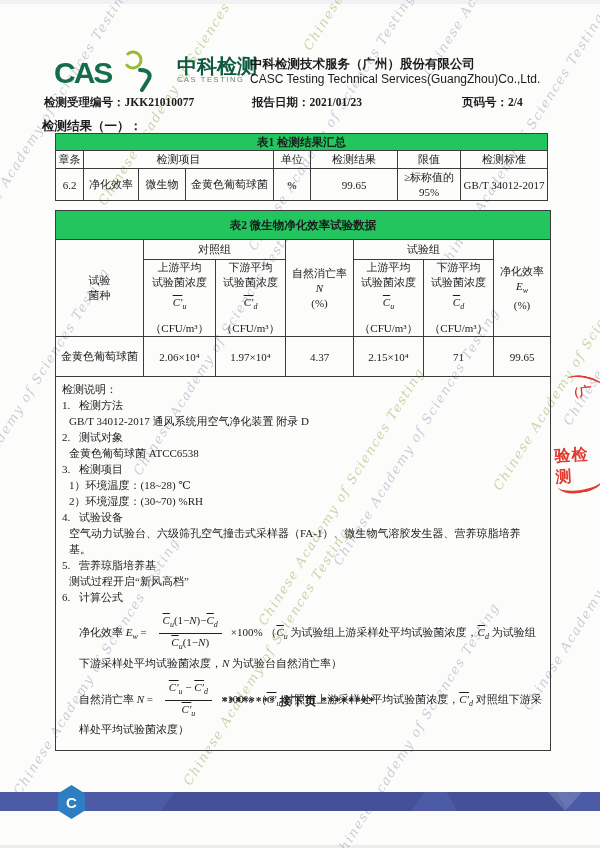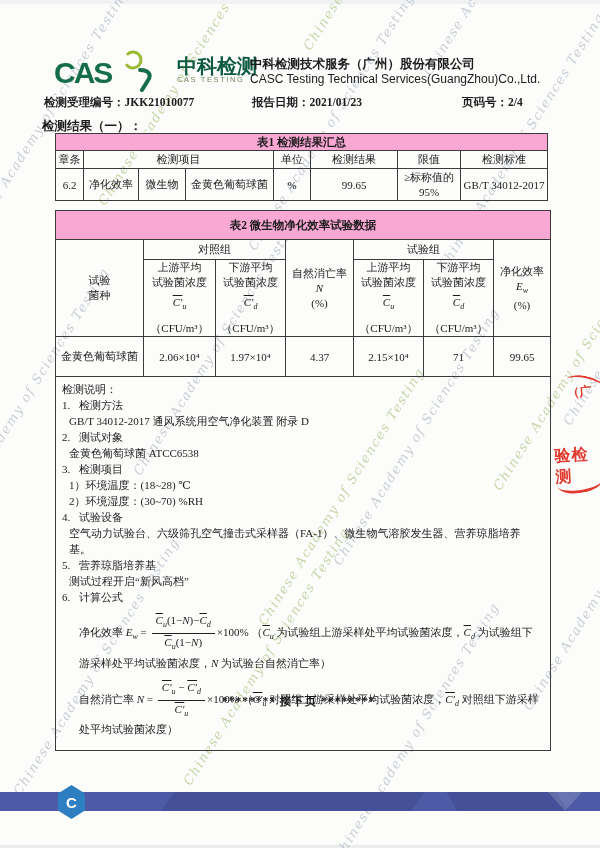--- a/index.html
+++ b/index.html
@@ -19,34 +19,34 @@
   .accept{left:44px;top:95px;font-weight:bold;font-size:11.5px;z-index:3;}
   .company-cn{left:250px;top:56px;font-weight:bold;font-size:12.5px;z-index:3;}
   .company-en{left:250px;top:72px;font-size:12px;z-index:3;font-family:"Liberation Sans",sans-serif;}
   .date-line{left:252px;top:95px;font-weight:bold;font-size:11.5px;z-index:3;}
   .pageno-line{left:462px;top:95px;font-weight:bold;font-size:11.5px;z-index:3;}
   .section-title{left:42px;top:118px;font-weight:bold;font-size:12.5px;z-index:3;font-family:Liberation Serif, serif;}
   
   table{border-collapse:collapse;table-layout:fixed;z-index:3;position:absolute;background:transparent;}
   td{border:1px solid #3b3b3b;text-align:center;vertical-align:middle;font-size:11px;
      padding:0 2px;overflow:hidden;}
-  .tbl-title{background:#f9a8d4;font-weight:bold;font-size:11.5px;}
+  .tbl-title{background:#22c55e;font-weight:bold;font-size:11.5px;}
   .t1{left:55px;top:133px;width:492px;}
   .t2{left:55px;top:210px;width:495px;}
   .sym{font-style:italic;font-family:"Liberation Serif",serif;}
   .ov{text-decoration:overline;font-style:italic;font-family:"Liberation Serif",serif;}
   .it{font-style:italic;font-family:"Liberation Serif",serif;}
   sub{font-size:8px;font-style:italic;}
   .stack{display:flex;flex-direction:column;align-items:center;justify-content:center;line-height:15px;}
   
   .notes-cell{text-align:left;vertical-align:top;padding:4px 8px 4px 6px;line-height:16px;font-size:11px;}
   .n-no{display:inline-block;width:17px;}
   .n-sub{margin-left:7px;}
   .formula{margin:8px 0 8px 17px;line-height:17px;}
-  .frac{display:inline-block;vertical-align:middle;text-align:center;margin:0 2px;line-height:15px;}
+  .frac{display:inline-block;vertical-align:middle;text-align:center;margin:0 9px;line-height:15px;}
   .frac .num{display:block;border-bottom:1px solid #222;padding:0 4px 1px;}
   .frac .den{display:block;padding-top:1px;}
   
   .continue{left:0;top:694px;width:597px;text-align:center;font-size:11.5px;font-weight:bold;
             letter-spacing:1px;z-index:3;}
   
   .stamp{color:#e03a2f;z-index:4;font-weight:bold;}
   .stamp-arc{border-radius:50%;z-index:4;}
   
   .band{left:0;top:792px;width:600px;height:19px;background:#4d5aa5;z-index:2;}

